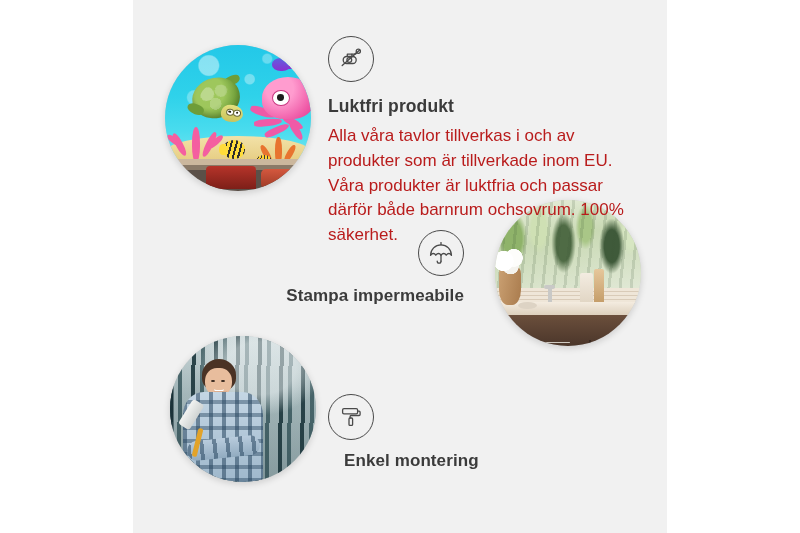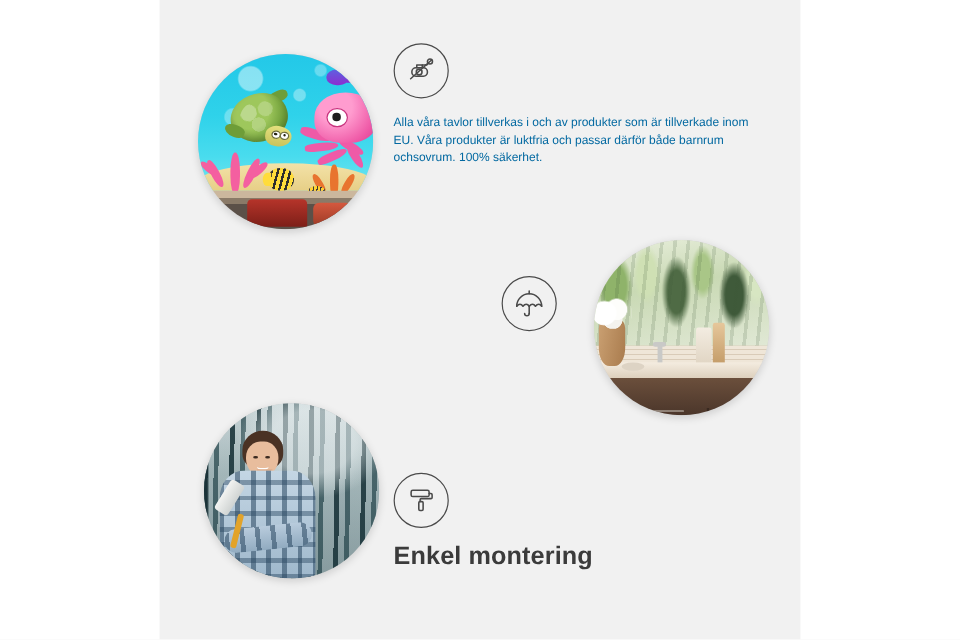--- a/index.html
+++ b/index.html
@@ -294,24 +294,24 @@
   }
   .feat-1 .ficon{margin:0 0 14px 0;}
   .feat-2 .ficon{margin:0 0 10px auto;}
   .feat-3 .ficon{margin:0 0 11px 0;}
 
   .ftitle{
     font-size:17.5px;font-weight:700;color:#3b3b3b;
     letter-spacing:.1px;margin:0 0 7px 0;line-height:1.2;
   }
   .fbody{
-    font-size:10px;color:#0369a1;line-height:1.46;margin:0;
+    font-size:17px;color:#b91c1c;line-height:1.46;margin:0;
   }
   .feat-2 .ftitle{font-size:17px;margin-bottom:5px;}
-  .feat-3 .ftitle{font-size:21px;margin-bottom:4px;}
+  .feat-3 .ftitle{font-size:17px;margin-bottom:4px;margin-left:16px;}
 </style>
 </head>
 <body>
 
 <div class="stage">
 
   <div class="panel"></div>
 
   <div class="photo photo-1">
     <div class="ph-inner">
@@ -401,35 +401,37 @@
           <path d="M9.6 11.5h6.2c1.9 0 3.4 1.6 3.4 3.5s-1.5 3.5-3.4 3.5H9.6c-1.9 0-3.4-1.6-3.4-3.5s1.5-3.5 3.4-3.5z"></path>
           <path d="M10.3 11.5V9.2h4.6v2.3"></path>
           <path d="M15 9.2h2.6"></path>
           <path d="M17.6 9.2c1 0 1.8-.8 1.8-1.8"></path>
           <circle cx="21.3" cy="6.3" r="2.1"></circle>
           <circle cx="12.3" cy="15" r="2.4"></circle>
           <line x1="5.2" y1="20.6" x2="22.4" y2="5.2"></line>
         </g>
       </svg>
     </div>
+    <p class="ftitle">Luktfri produkt</p>
     <p class="fbody">Alla våra tavlor tillverkas i och av produkter som är tillverkade inom EU. Våra produkter är luktfria och passar därför både barnrum ochsovrum. 100% säkerhet.</p>
   </div>
 
   <div class="feat feat-2">
     <div class="ficon">
       <svg width="28" height="28" viewBox="0 0 28 28" aria-hidden="true">
         <g fill="none" stroke="#4a4a4a" stroke-width="1.3" stroke-linecap="round" stroke-linejoin="round">
           <path d="M3.6 16.2c0-5.7 4.6-10.4 10.4-10.4s10.4 4.7 10.4 10.4"></path>
           <path d="M3.6 16.2c1.7-2.3 3.8-2.3 5.2 0 1.7-2.3 3.8-2.3 5.2 0 1.7-2.3 3.8-2.3 5.2 0 1.7-2.3 3.8-2.3 5.2 0"></path>
           <line x1="14" y1="16.2" x2="14" y2="22.2"></line>
           <path d="M14 22.2c0 1.1-.9 1.9-1.9 1.9s-1.9-.8-1.9-1.9"></path>
           <line x1="14" y1="3.6" x2="14" y2="5.8"></line>
         </g>
       </svg>
     </div>
+    <p class="ftitle">Stampa impermeabile</p>
   </div>
 
   <div class="feat feat-3">
     <div class="ficon">
       <svg width="28" height="28" viewBox="0 0 28 28" aria-hidden="true">
         <g fill="none" stroke="#4a4a4a" stroke-width="1.3" stroke-linecap="round" stroke-linejoin="round">
           <rect x="5.6" y="5.6" width="15" height="5.2" rx="1.4"></rect>
           <path d="M20.6 8.2h1.5c.6 0 1 .5 1 1v2.3c0 .6-.5 1-1 1h-8c-.6 0-1 .5-1 1v1.4"></path>
           <rect x="12" y="15" width="3.6" height="7.4" rx="1"></rect>
         </g>

